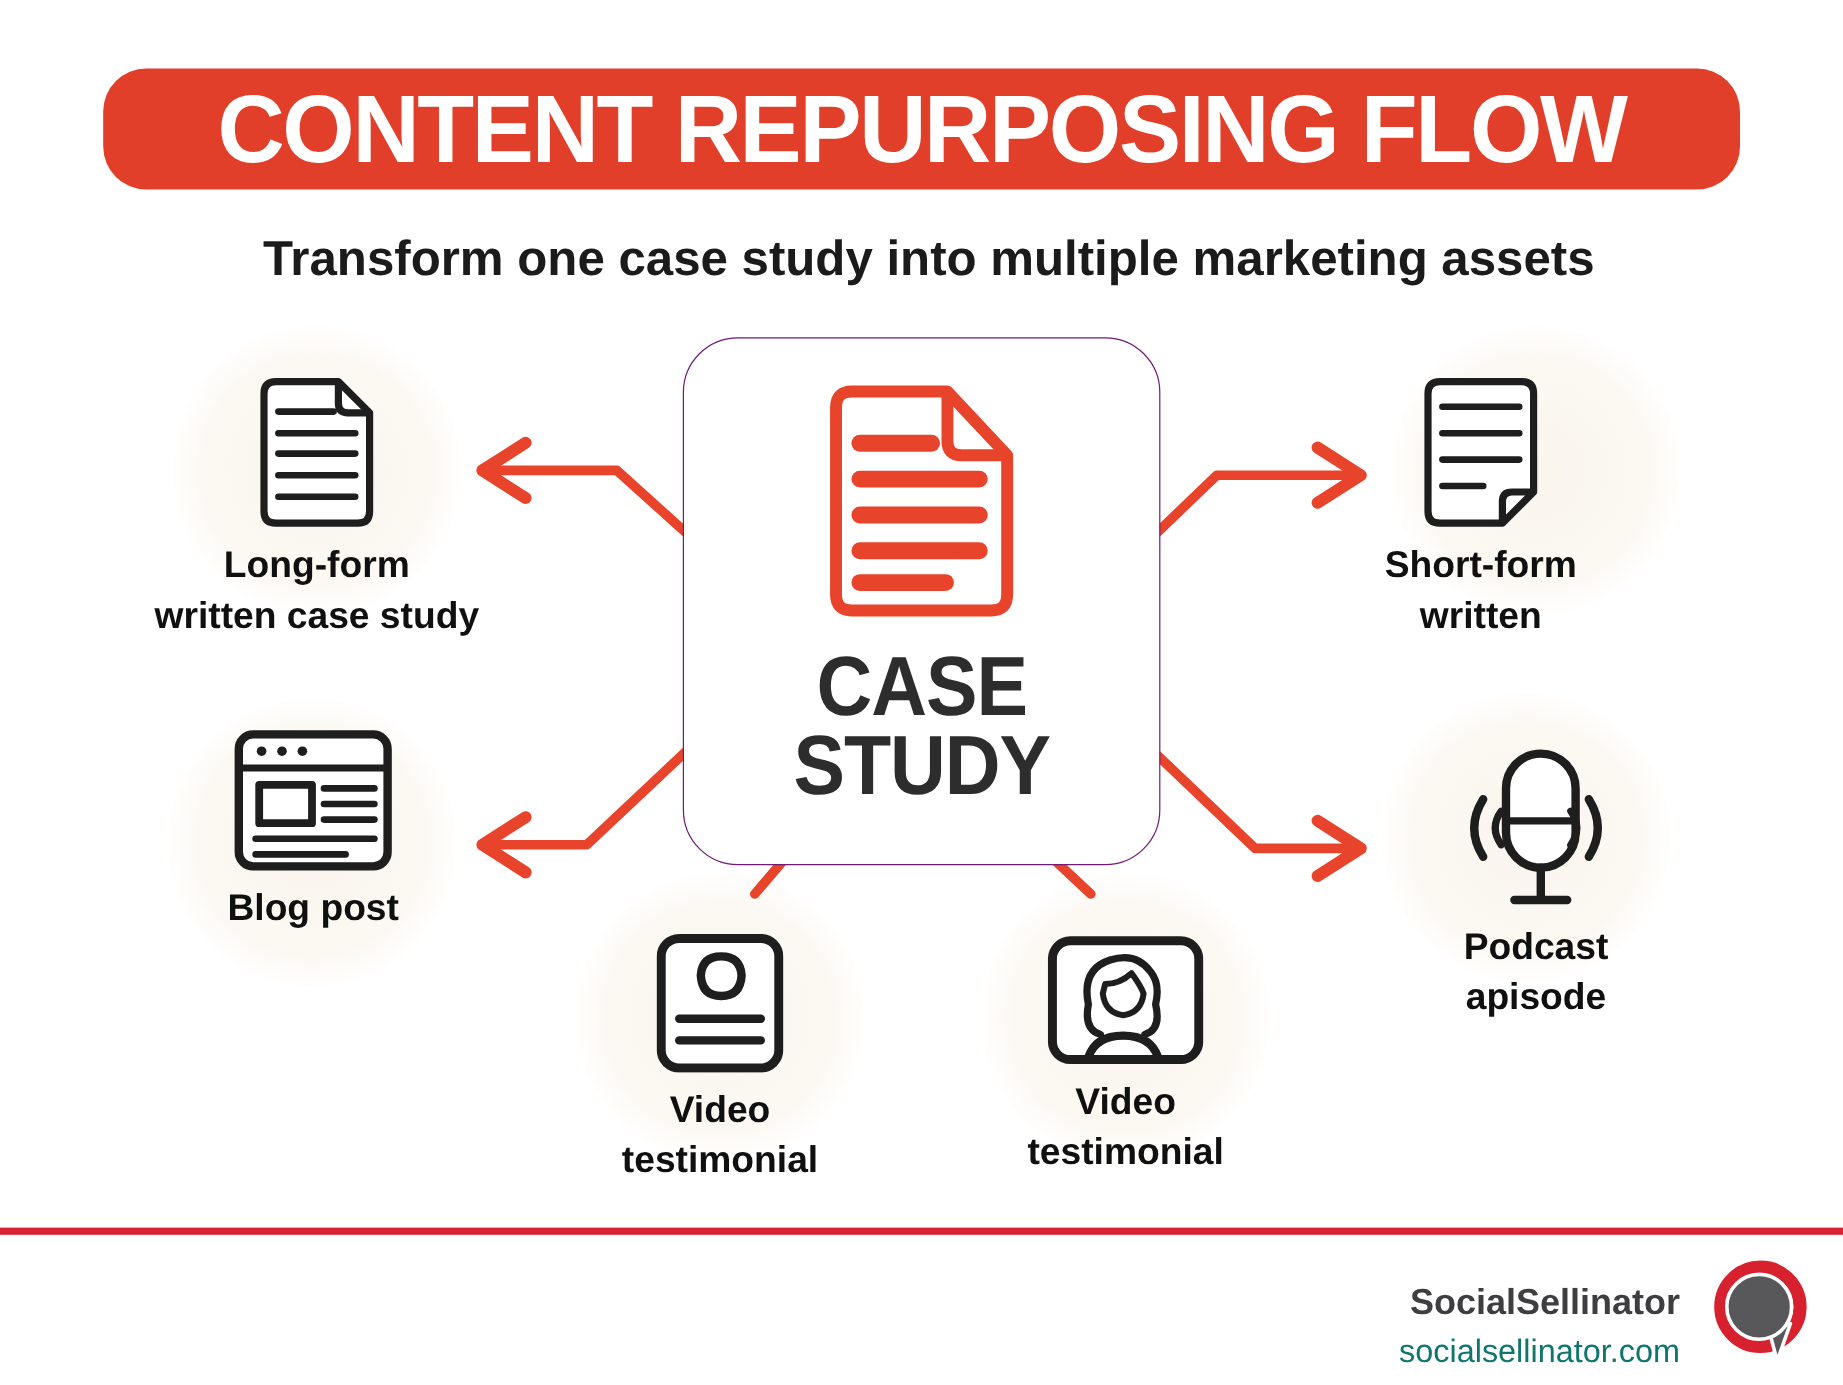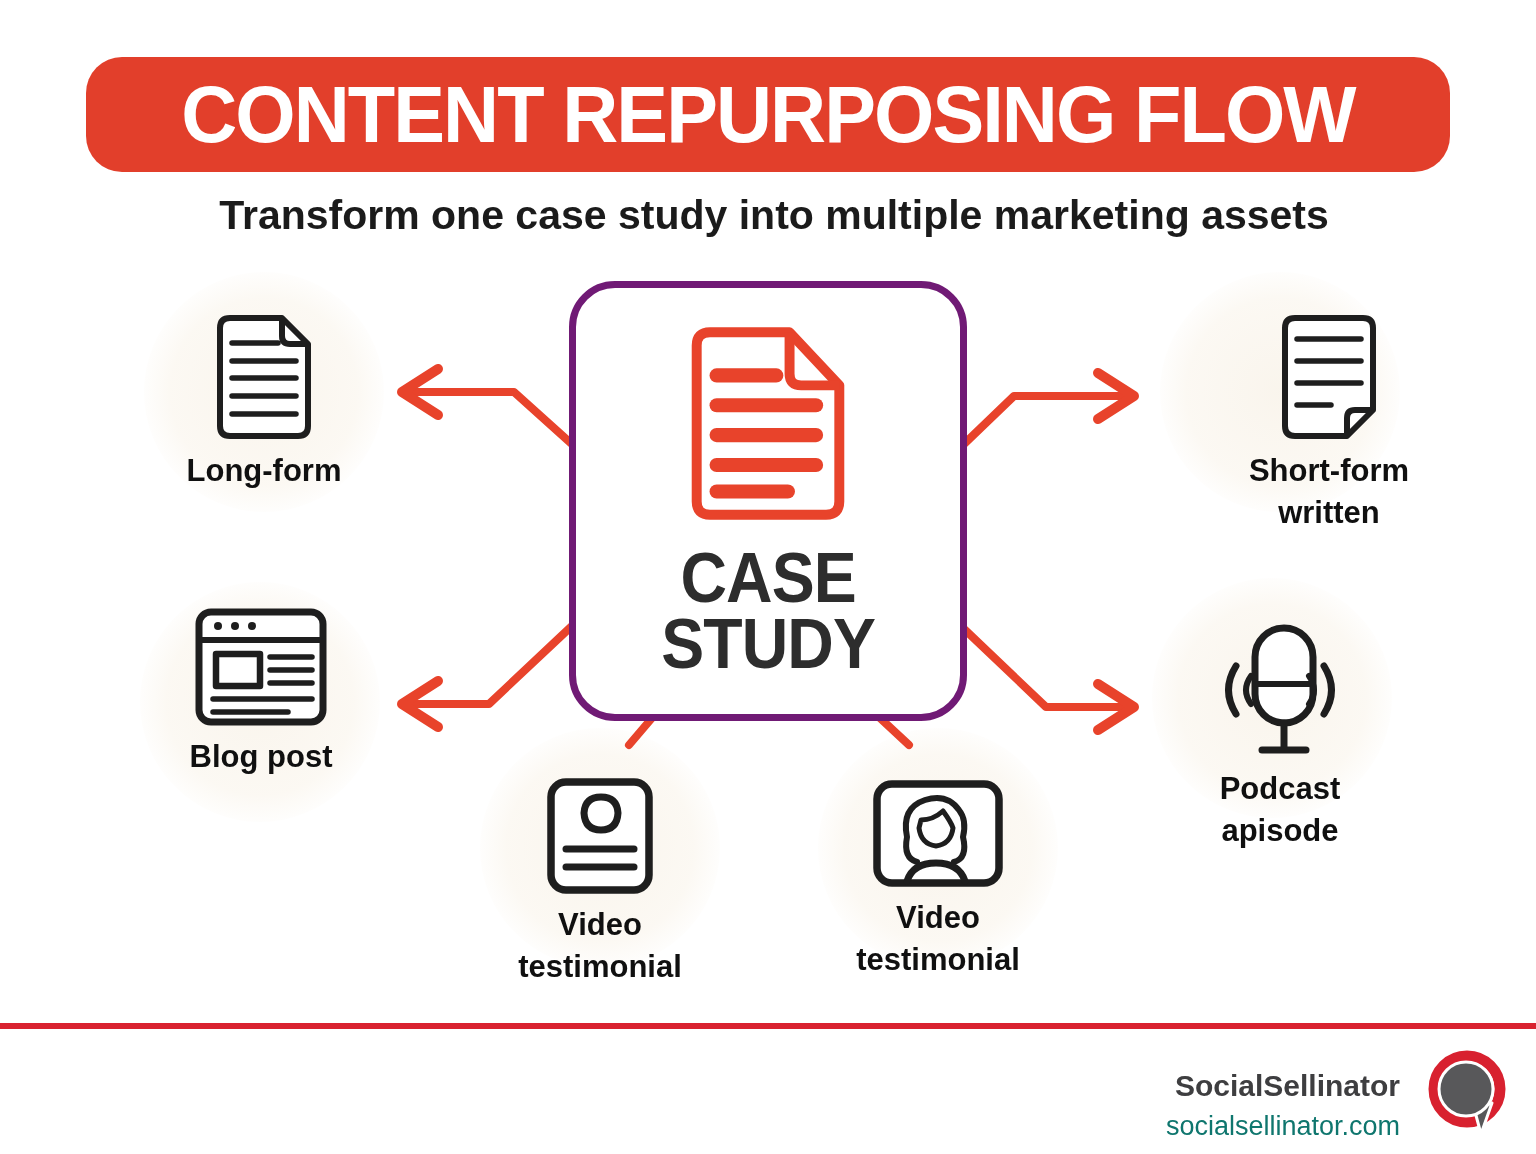--- a/index.html
+++ b/index.html
@@ -12,59 +12,59 @@
   }
   .halo {
     position:absolute;
     border-radius:50%;
     background:radial-gradient(circle, #f8f2e8 0%, #fbf7f0 55%, rgba(251,247,240,0) 75%);
     opacity:.8;
     z-index:0;
   }
   
   .header-band {
-    position:absolute; left:86px; top:57px; width:1364px; height:115px;
+    position:absolute; left:86px; top:57px; width:1364px; height:101px;
     background:#e23f2b; border-radius:36px;
     display:flex; align-items:center; justify-content:center;
     z-index:3;
   }
   .header-band .title {
     color:#ffffff; font-size:80px; font-weight:700; letter-spacing:-2px;
     display:inline-block; transform:scaleX(0.97); white-space:nowrap;
   }
   .subtitle {
     position:absolute; left:0; top:192px; width:1536px; text-align:center;
     font-size:41px; font-weight:700; color:#1b1b1b; z-index:3;padding-left:12px;
   }
   
   svg.arrows { position:absolute; left:0; top:0; z-index:1; }
   
   .center-box {
     position:absolute; left:569px; top:281px; width:398px; height:440px;
-    background:#ffffff; border:7px solid #701a75; border-radius:46px;
+    background:#ffffff; border:1px solid #701a75; border-radius:46px;
     display:flex; flex-direction:column; align-items:center;
     padding-top:36px; z-index:2;
   }
   .center-title { margin-top:22px; text-align:center; transform:scaleX(0.92); }
   .center-title .ln {
     font-size:70px; font-weight:700; letter-spacing:-1px;
     color:#2d2d2d; line-height:66px; white-space:nowrap;
   }
   
   .node {
     position:absolute; width:400px;
     display:flex; flex-direction:column; align-items:center;
     z-index:2; text-align:center;
   }
   .node .lbl {
     font-size:31px; font-weight:700; color:#101010; line-height:42px; white-space:nowrap;
   }
   .node .lbl-wrap { margin-top:10px; }
   .n-long-form  { left:64px;   top:314px; }
-  .n-short-form { left:1129px; top:314px; }
+  .n-short-form { left:1034px; top:314px; }
   .n-blog       { left:61px;   top:608px; }
   .n-podcast    { left:1080px; top:624px; }
   .n-video-left { left:400px;  top:778px; }
   .n-video-right{ left:738px;  top:780px; }
   
   .divider { position:absolute; left:0; top:1023px; width:1536px; height:6px; background:#d92230; z-index:3; }
   .footer-text { position:absolute; right:136px; top:1058px; text-align:right; z-index:3; }
   .brand   { font-size:30px; font-weight:700; color:#3e3e40;margin-top:11px; }
   .website { font-size:27px; font-weight:400; color:#0f766e; margin-top:8px; }
   .logo { position:absolute; left:1424px; top:1048px; z-index:3; }
@@ -130,20 +130,21 @@
         <path d="M18 29 L64 29"></path>
         <path d="M18 47 L82 47"></path>
         <path d="M18 64 L82 64"></path>
         <path d="M18 82 L82 82"></path>
         <path d="M18 100 L82 100"></path>
       </g>
     </g>
   </svg>
   <div class="lbl-wrap">
     <div class="lbl">Long-form</div>
+    <div class="lbl">written case study</div>
   </div>
 </div>
 
 <div class="node n-short-form">
   <svg width="100" height="126" viewBox="0 0 100 126">
     <g stroke="#1e1e1e" fill="#ffffff" stroke-linejoin="round">
       <path d="M6 14 Q6 4 16 4 L84 4 Q94 4 94 14 L94 96 L68 122 L16 122 Q6 122 6 112 Z" stroke-width="6"></path>
       <path d="M94 96 L76 96 Q68 96 68 104 L68 122" stroke-width="6" fill="none"></path>
       <g stroke-width="5.5" stroke-linecap="round" fill="none">
         <path d="M18 25 L82 25"></path>

